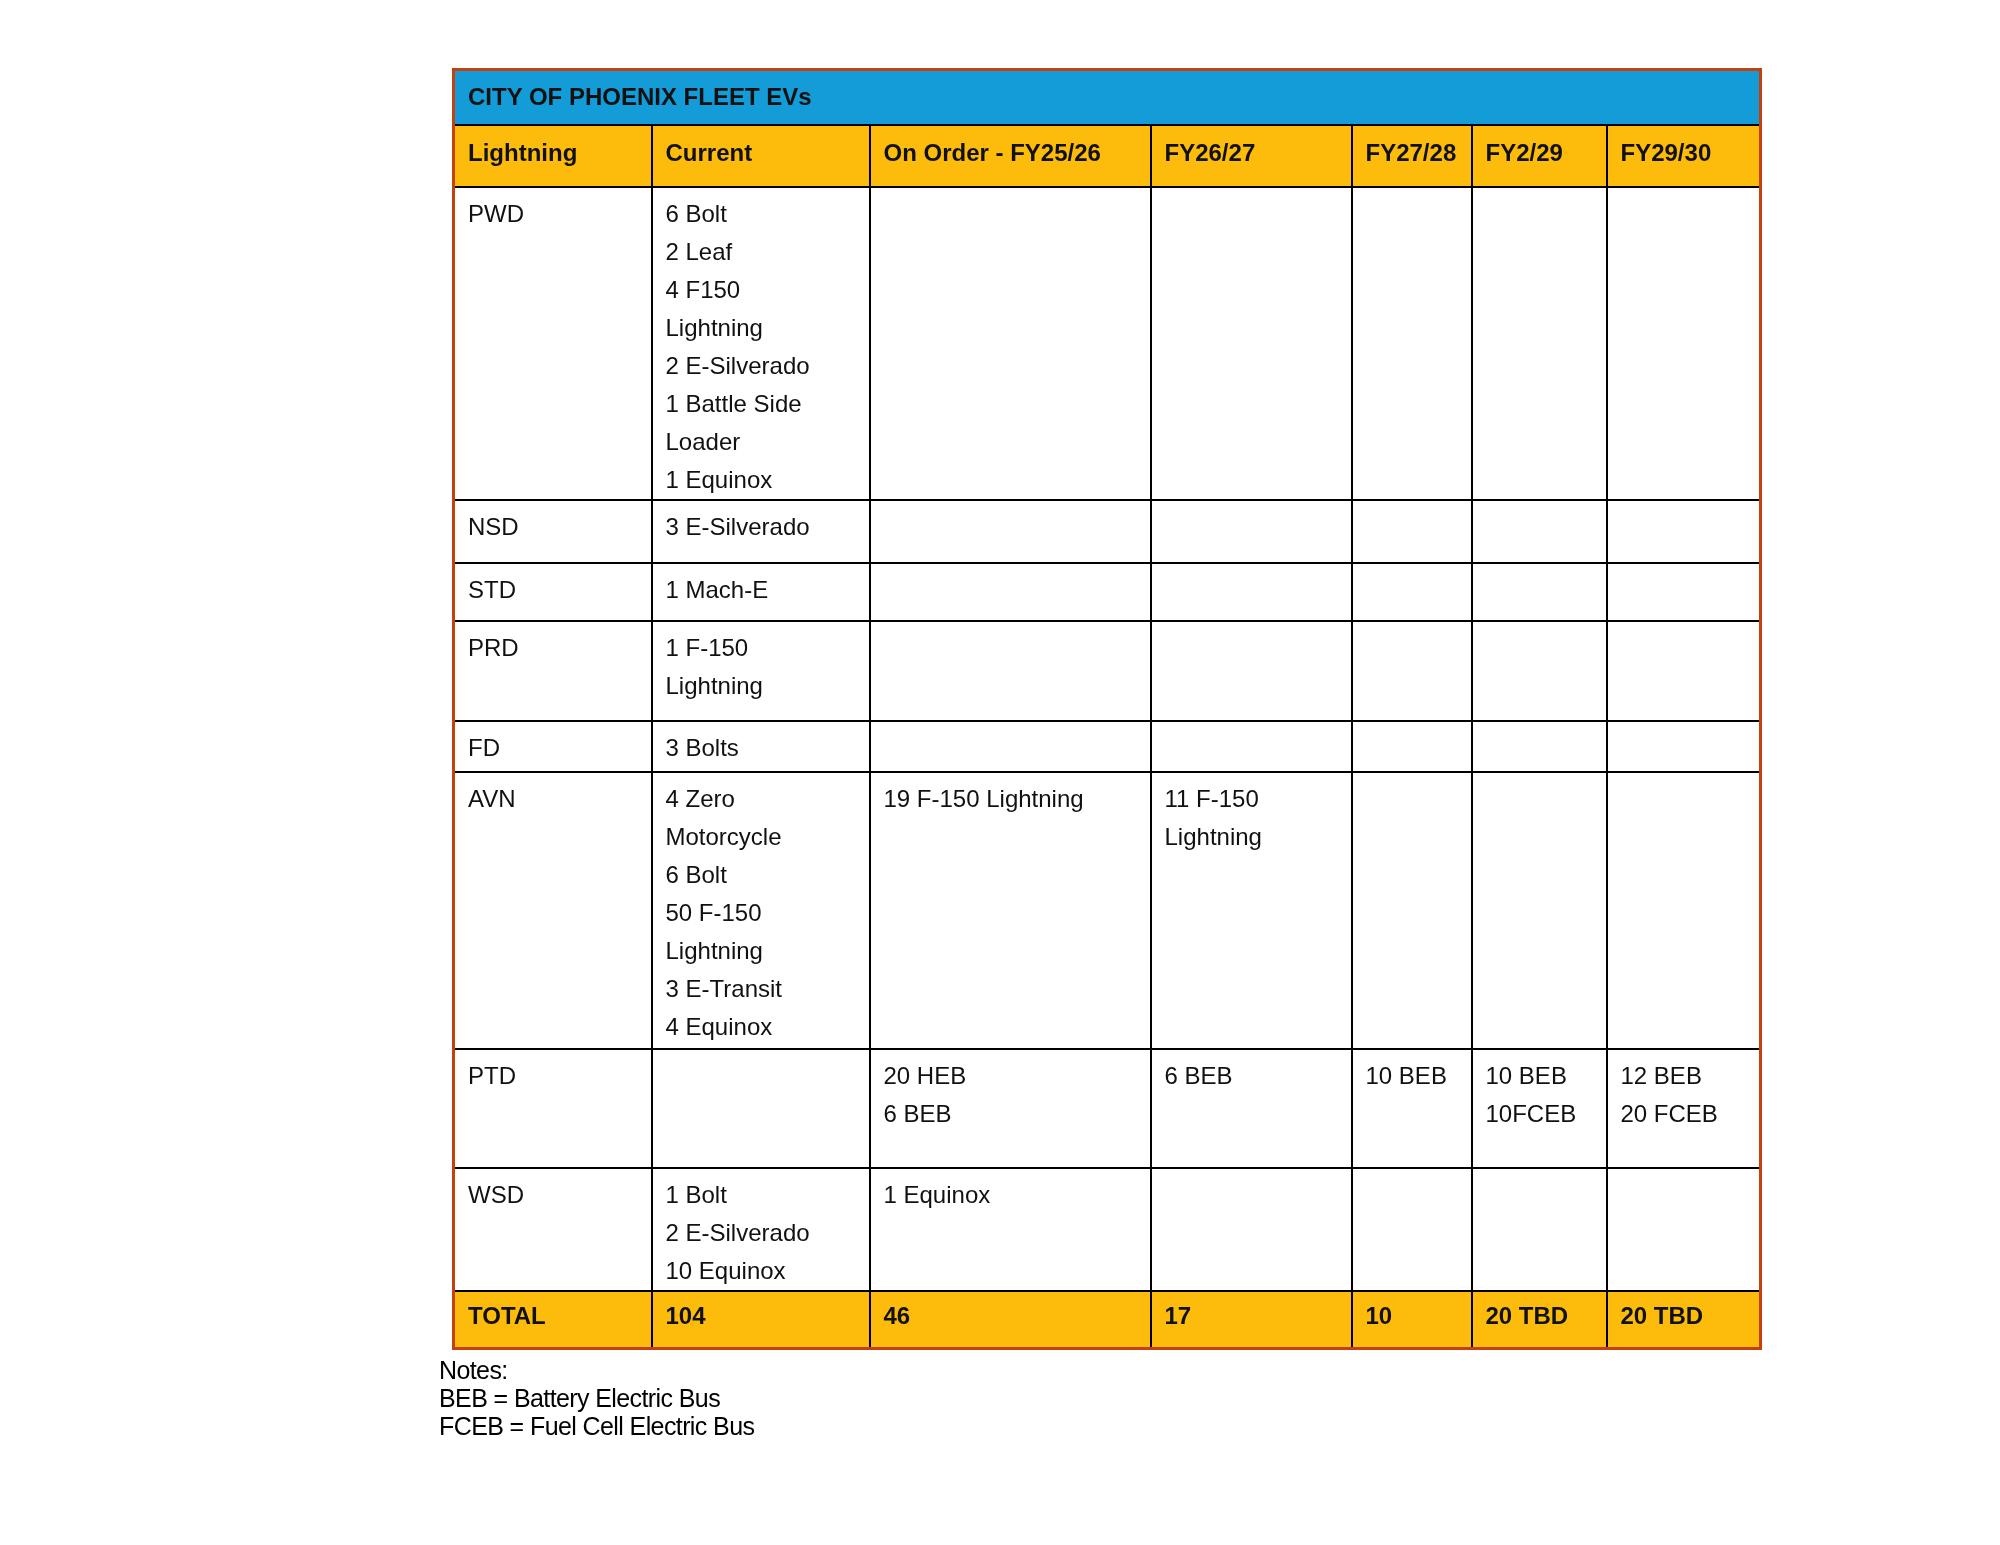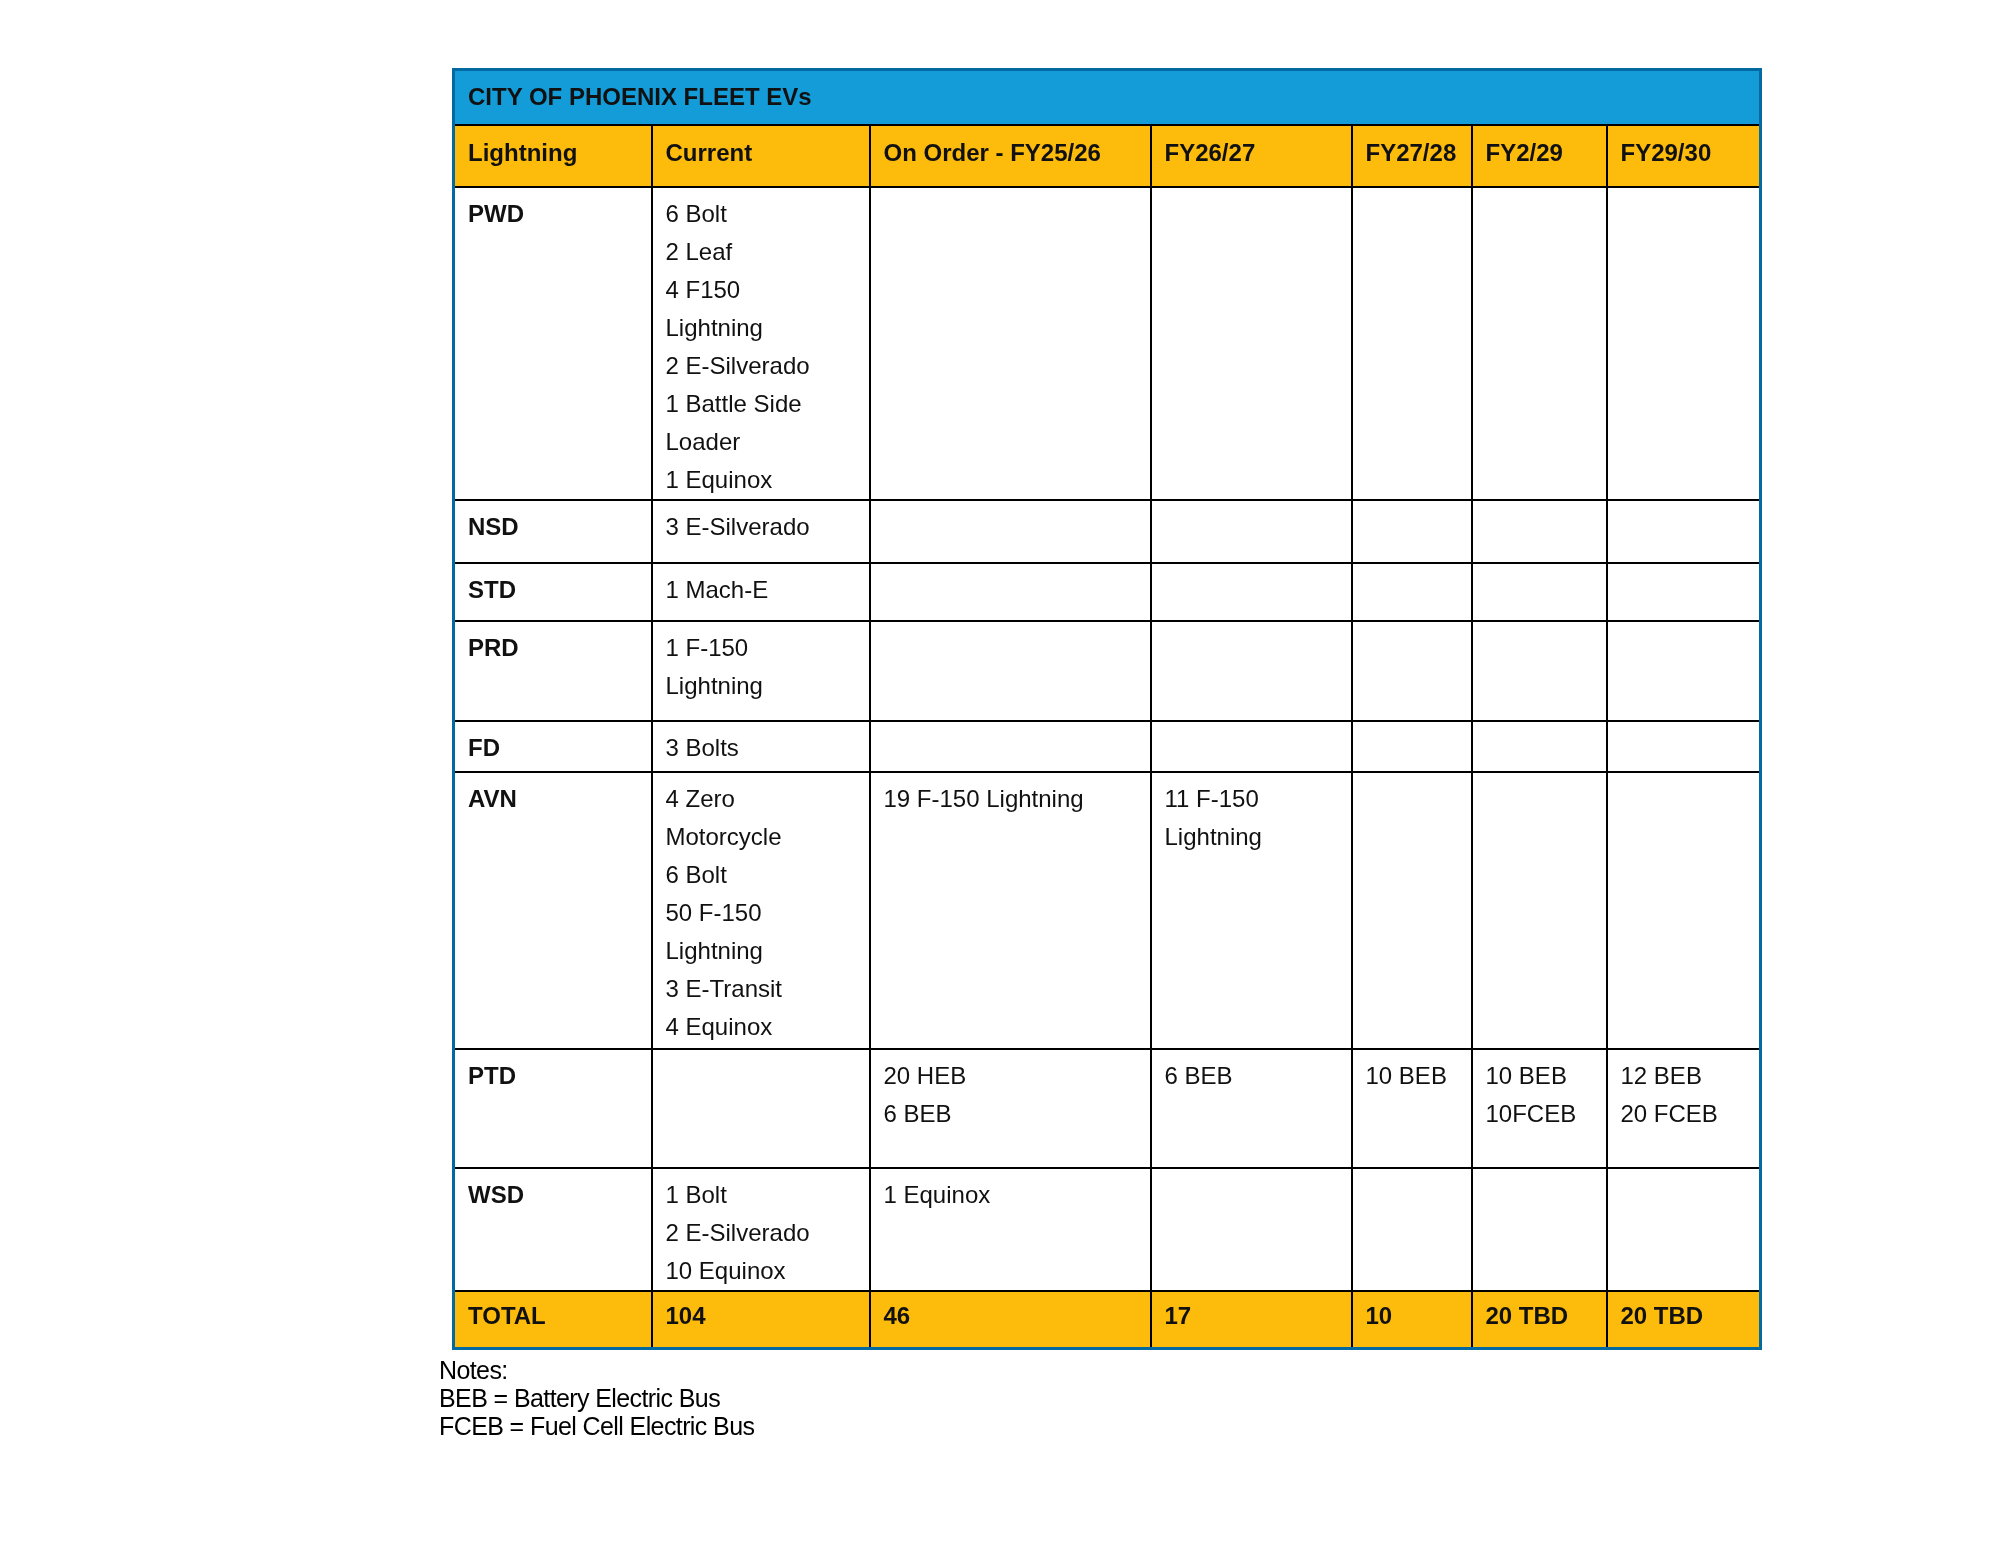--- a/index.html
+++ b/index.html
@@ -11,21 +11,21 @@
     font-family:"Liberation Sans","DejaVu Sans",sans-serif;
     color:#111111;
   }
   table.fleet{
     position:absolute;
     left:452px;
     top:68px;
     width:1307px;
     table-layout:fixed;
     border-collapse:collapse;
-    border:3px solid #0369a1;
+    border:3px solid #c2410c;
   }
   .fleet td,.fleet th{
     border:2px solid #000;
     vertical-align:top;
     text-align:left;
     padding:7px 13px 0 13px;
     font-size:24px;
     line-height:38px;
     overflow:hidden;
     word-wrap:break-word;
@@ -39,21 +39,21 @@
     padding:0 13px;
     line-height:26px;
   }
   tr.header-row{height:62px;}
   .header-row th{
     background:var(--header-bg,#FDBB0B);
     font-weight:700;
     padding-top:13px;
     line-height:28px;
   }
-  td.dept{font-weight:700;}
+  td.dept{font-weight:400;}
   td.cur{padding-right:56px;} 
   tr.r0{height:312px;}
   tr.r1{height:63px;}
   tr.r2{height:58px;}
   tr.r3{height:100px;}
   tr.r4{height:51px;}
   tr.r5{height:277px;}
   tr.r6{height:119px;}
   tr.r7{height:122px;}
   tr.total-row{height:58px;}

